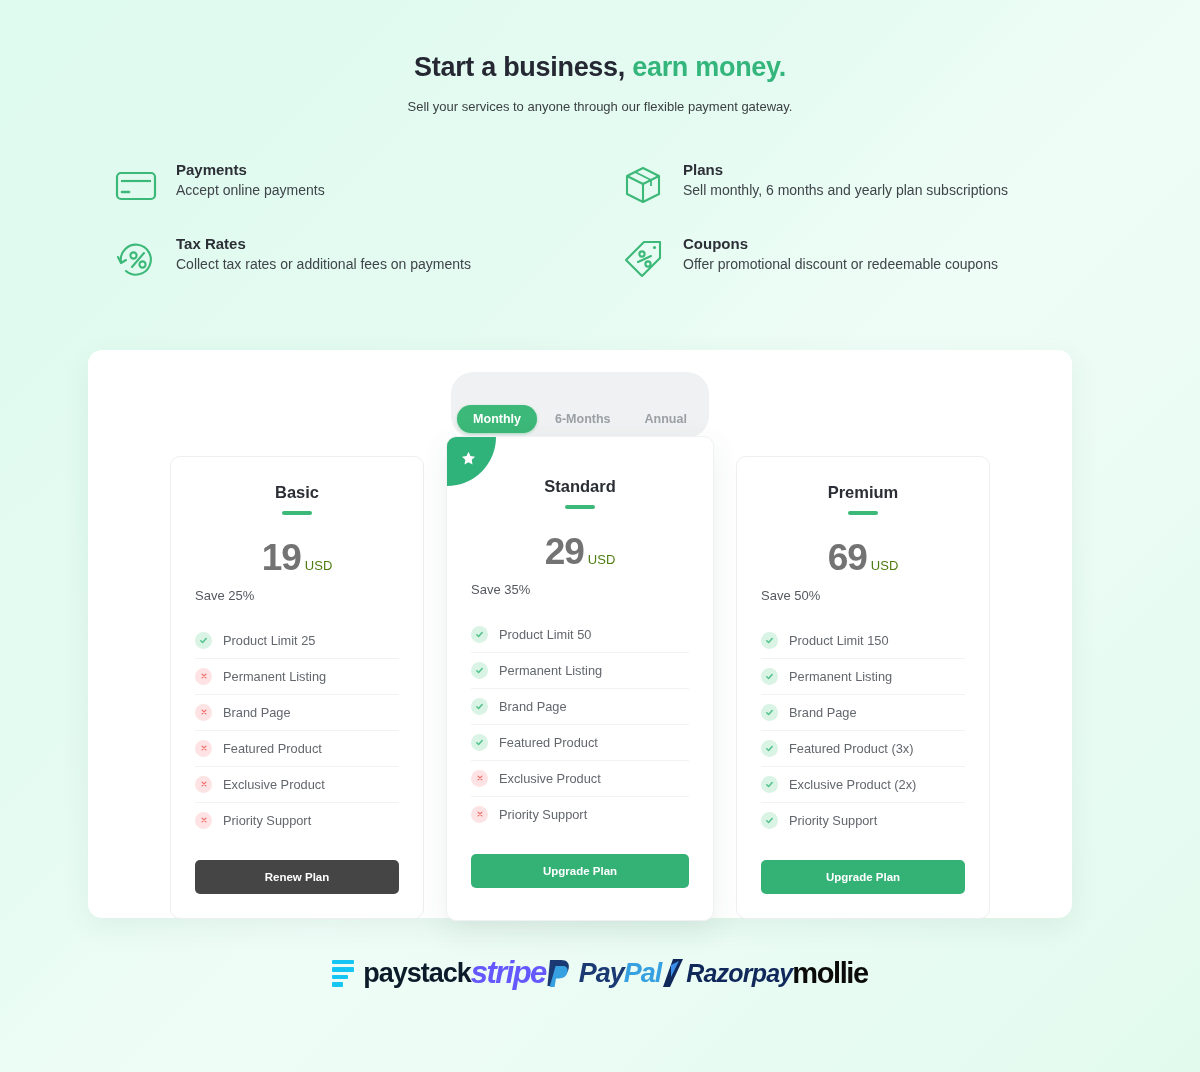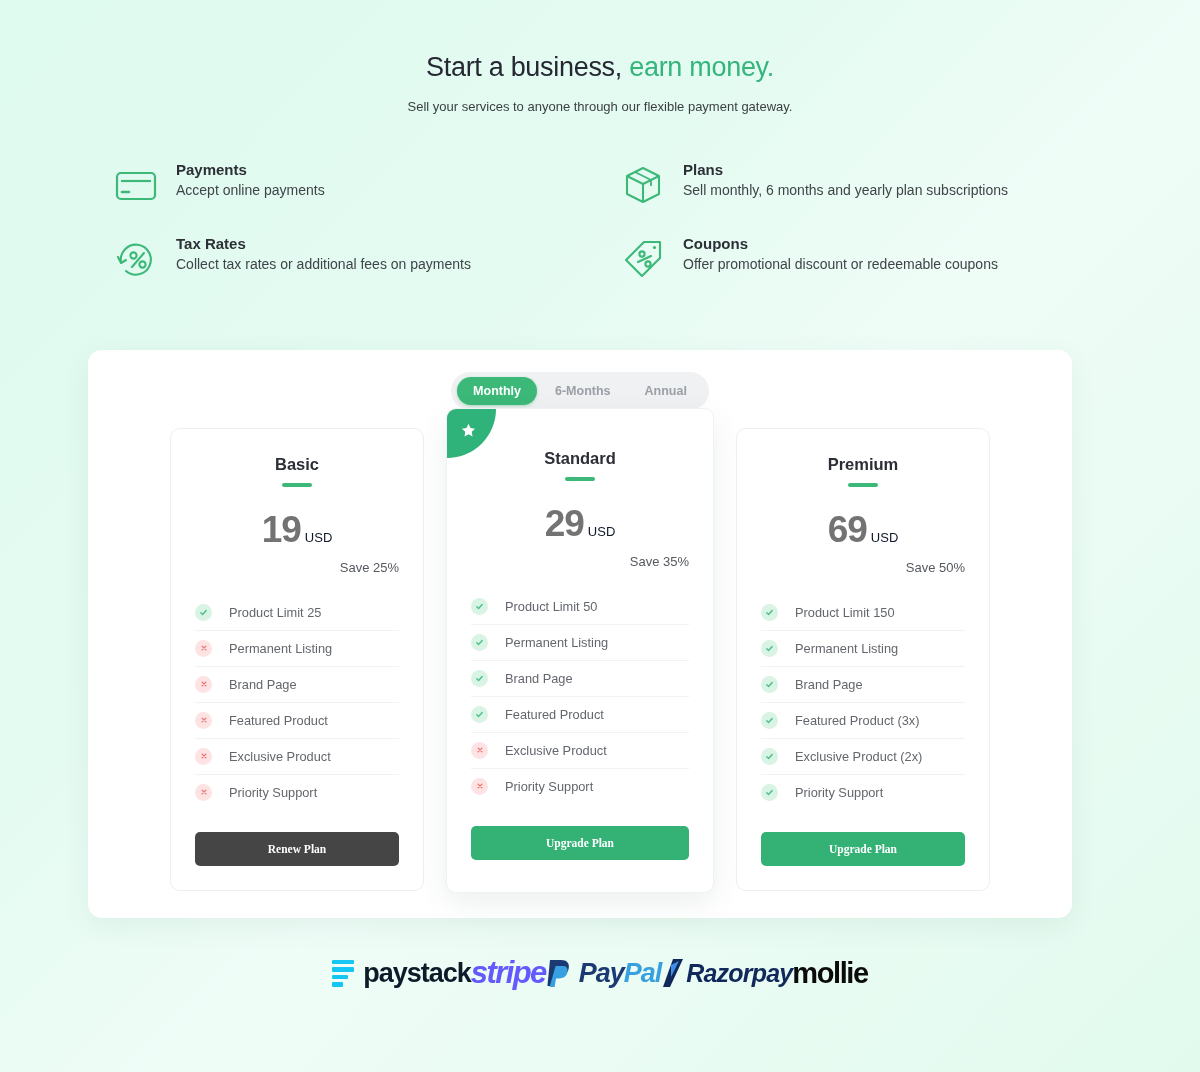--- a/index.html
+++ b/index.html
@@ -10,21 +10,21 @@
     font-family: "Liberation Sans", sans-serif;
     background: linear-gradient(135deg, #dffaef 0%, #e4fbf1 35%, #effdf7 55%, #e2faee 100%);
     overflow: hidden;
     position: relative;
   }
 
   
   .hero { padding-top: 52px; text-align: center; }
   .hero-title {
     font-size: 27px;
-    font-weight: normal;
+    font-weight: bold;
     color: #252733;
     letter-spacing: -0.3px;
   }
   .hero-title .accent { color: #34b57c; }
   .hero-sub {
     margin-top: 16px;
     font-size: 13px;
     color: #3c4043;
     font-weight: 400;
   }
@@ -92,20 +92,21 @@
     gap: 2px;
   }
   .toggle-opt {
     font-size: 12.5px;
     font-weight: bold;
     color: #9aa0a6;
     padding: 7px 16px;
     border-radius: 18px;
     cursor: pointer;
     white-space: nowrap;
+    margin-top: 28px;
   }
   .toggle-opt.active {
     background: #3cb878;
     color: #ffffff;
     box-shadow: 0 1px 3px rgba(60,184,120,0.4);
   }
 
   
   .plans {
     display: flex;
@@ -164,36 +165,36 @@
     line-height: 1;
   }
   .price-num {
     font-size: 37px;
     font-weight: bold;
     color: #737373;
     letter-spacing: -1px;
   }
   .price-cur {
     font-size: 13px;
-    color: #0f172a;
+    color: #4d7c0f;
     font-weight: 400;
     margin-left: 4px;
   }
   .plan-save {
     margin-top: 12px;
-    text-align: right;
+    text-align: left;
     font-size: 13px;
     color: #55595f;
   }
 
   .plan-features { margin-top: 20px; }
   .pf-row {
     display: flex;
     align-items: center;
-    gap: 17px;
+    gap: 11px;
     padding: 9px 0;
     border-bottom: 1px solid #f1f2f3;
   }
   .pf-row:last-child { border-bottom: none; }
   .pf-badge {
     width: 17px;
     height: 17px;
     flex: 0 0 17px;
     border-radius: 50%;
     display: flex;
@@ -207,21 +208,21 @@
     color: #63676d;
   }
 
   .plan-cta {
     display: block;
     width: 100%;
     margin-top: 22px;
     padding: 11px 0;
     border: none;
     border-radius: 5px;
-    font-family: Liberation Serif, serif;
+    font-family: Liberation Sans, sans-serif;
     font-size: 11.5px;
     font-weight: bold;
     color: #ffffff;
     cursor: pointer;
   }
   .plan-cta.dark  { background: #454546; }
   .plan-cta.green { background: #34b276; }
 
   
   .logos {

